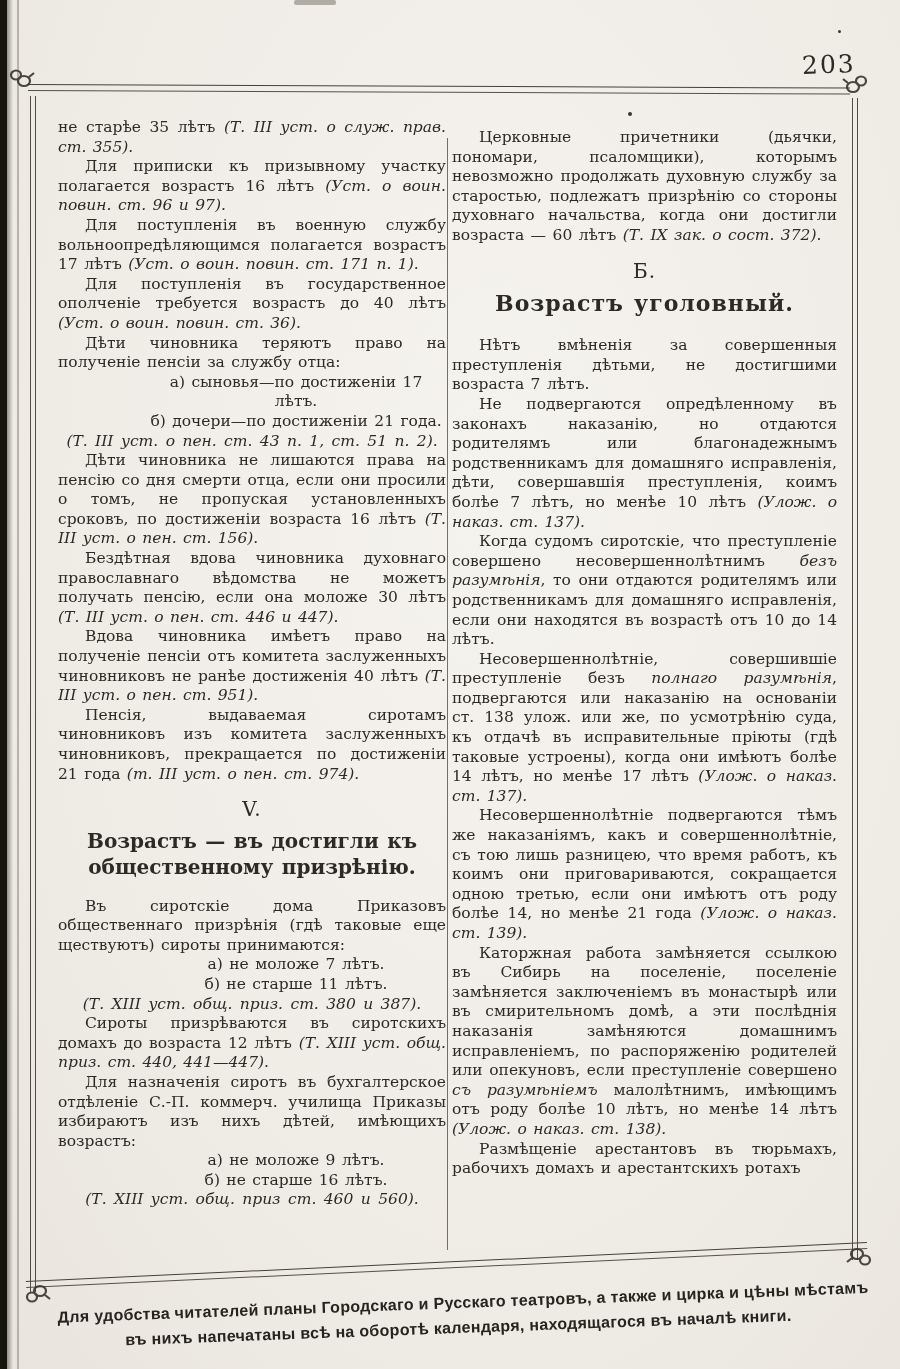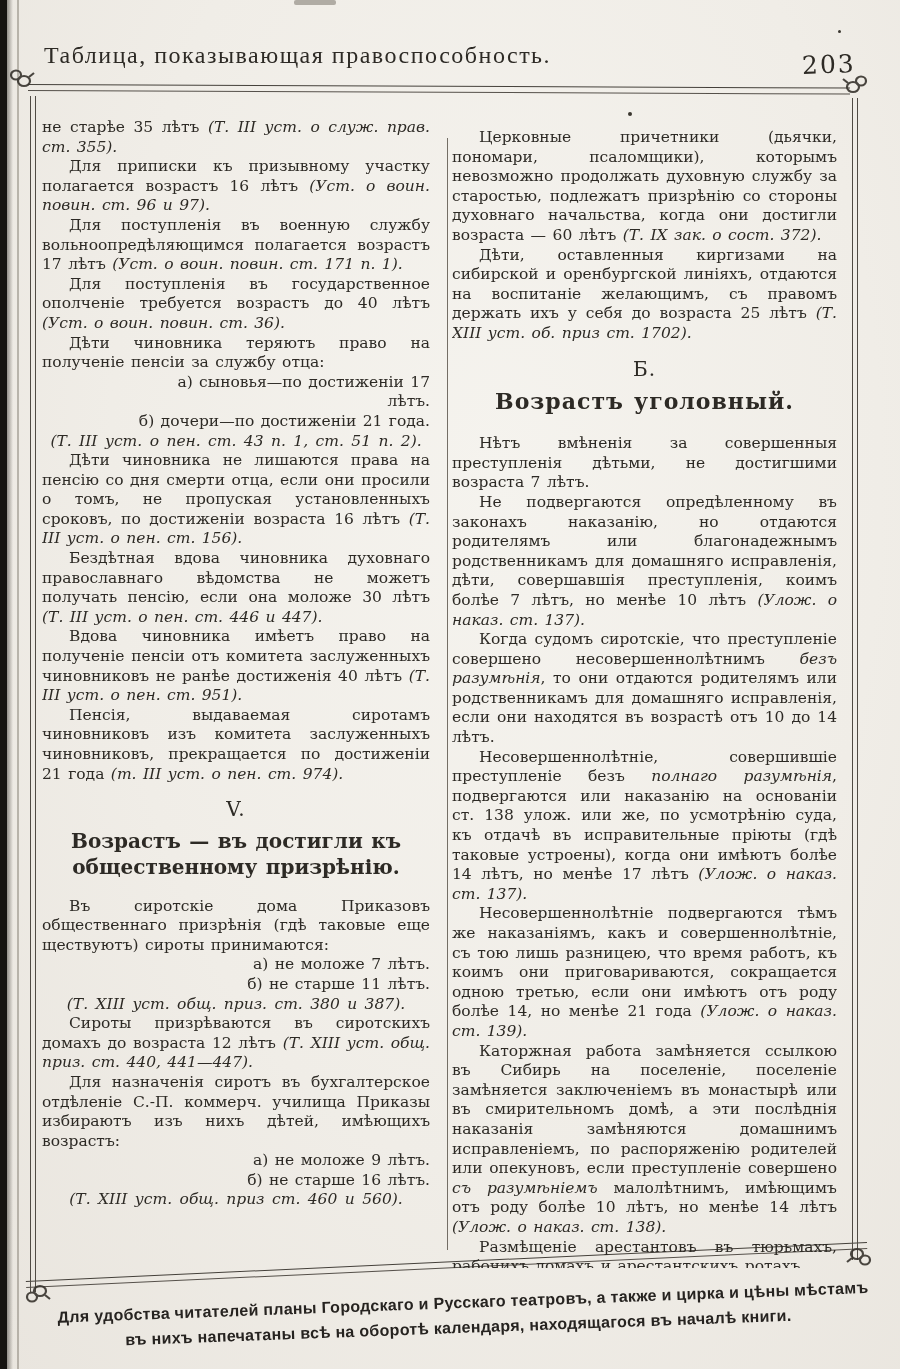--- a/index.html
+++ b/index.html
@@ -24,25 +24,25 @@
   .dbl-h{position:absolute; height:5px; border-top:1.6px solid #44403a; border-bottom:1.2px solid #55504a;}
   .rule-top{left:28px; top:84px; width:822px; transform:rotate(0.25deg); transform-origin:left center;}
   .rule-bottom{left:26px; top:1281px; width:842px; transform:rotate(-2.65deg); transform-origin:left center;}
   .dbl-v{position:absolute; width:4px; border-left:1.2px solid #504b44; border-right:1.2px solid #504b44;}
   .frame-left{left:30px; top:96px; height:1196px;}
   .frame-right{left:852px; top:98px; height:1162px;}
   .divider{position:absolute; left:447px; top:138px; width:1.4px; height:1112px; background:#5d574e; opacity:.85;}
   .ornament{position:absolute; width:27px; height:21px; opacity:.9;}
   
   .column{position:absolute; overflow:hidden; font-size:15.5px; line-height:19.6px; word-spacing:1.5px;}
-  .col-left{left:42px; top:118px; width:388px; height:1172px;}
+  .col-left{left:58px; top:118px; width:388px; height:1172px;}
   .col-right{left:452px; top:128px; width:385px; height:1140px;}
   .column p{margin:0; text-align:justify;}
   .column p.indent{text-indent:27px;}
-  .column p.list{text-align:right; padding-left:88px; text-indent:0;}
+  .column p.list{text-align:center; padding-left:88px; text-indent:0;}
   .column p.cite{text-align:center; font-style:italic; word-spacing:2.5px;}
   .it{font-style:italic;}
   .secnum{text-align:center; font-size:20px; margin:16px 0 8px 0; letter-spacing:1px;}
   .heading{text-align:center; font-weight:bold; font-size:20px; line-height:1.32; margin:2px 0 16px 0;}
   .heading.big{font-size:22px; letter-spacing:1px; margin:4px 0 18px 0;}
   
   .footer{position:absolute; left:58px; top:1294px; width:800px; transform:rotate(-2.1deg);
     transform-origin:center; font-family:"Liberation Sans", sans-serif; font-weight:bold;
     font-size:16px; color:#262320;}
   .footer div{text-align:center; margin-bottom:7px; letter-spacing:0.3px; white-space:nowrap;}
@@ -52,21 +52,20 @@
 
 <div class="page">
 
   <div class="scan-edge"></div>
   <div class="scan-edge-soft"></div>
   <div class="scan-line"></div>
   <div class="smudge" style="left:294px; top:0; width:42px; height:5px;"></div>
   <div class="speck" style="left:628px; top:112px;"></div>
   <div class="speck" style="left:838px; top:30px; width:3px; height:3px;"></div>
 
-  <div class="header-title">Таблица, показывающая правоспособность.</div>
   <div class="page-number">203</div>
 
   <div class="dbl-h rule-top"></div>
   <div class="dbl-h rule-bottom"></div>
   <div class="dbl-v frame-left"></div>
   <div class="dbl-v frame-right"></div>
   <div class="divider"></div>
 
   <svg class="ornament" style="left:8px; top:68px;" viewBox="0 0 27 21">
     <g fill="none" stroke="#38342e" stroke-width="2.2">
@@ -117,21 +116,20 @@
       <p class="list"><span>б) не старше 11 лѣтъ.</span></p>
       <p class="cite"><span class="it">(Т. XIII уст. общ. приз. ст. 380 и 387).</span></p>
       <p class="para indent"><span>Сироты призрѣваются въ сиротскихъ домахъ до возраста 12 лѣтъ </span><span class="it">(Т. XIII уст. общ. приз. ст. 440, 441—447).</span></p>
       <p class="para indent"><span>Для назначенія сиротъ въ бухгалтерское отдѣленіе С.-П. коммерч. училища Приказы избираютъ изъ нихъ дѣтей, имѣющихъ возрастъ:</span></p>
       <p class="list"><span>а) не моложе 9 лѣтъ.</span></p>
       <p class="list"><span>б) не старше 16 лѣтъ.</span></p>
       <p class="cite"><span class="it">(Т. XIII уст. общ. приз ст. 460 и 560).</span></p>
     </div>
   <div class="column col-right" id="right-column">
       <p class="para indent"><span>Церковные причетники (дьячки, пономари, псаломщики), которымъ невозможно продолжать духовную службу за старостью, подлежатъ призрѣнію со стороны духовнаго начальства, когда они достигли возраста — 60 лѣтъ </span><span class="it">(Т. IX зак. о сост. 372).</span></p>
-      <p class="para indent"><span>Дѣти, оставленныя киргизами на сибирской и оренбургской линіяхъ, отдаются на воспитаніе желающимъ, съ правомъ держать ихъ у себя до возраста 25 лѣтъ </span><span class="it">(Т. XIII уст. об. приз ст. 1702).</span></p>
       <div class="secnum">Б.</div>
       <div class="heading big">Возрастъ уголовный.</div>
       <p class="para indent"><span>Нѣтъ вмѣненія за совершенныя преступленія дѣтьми, не достигшими возраста 7 лѣтъ.</span></p>
       <p class="para indent"><span>Не подвергаются опредѣленному въ законахъ наказанію, но отдаются родителямъ или благонадежнымъ родственникамъ для домашняго исправленія, дѣти, совершавшія преступленія, коимъ болѣе 7 лѣтъ, но менѣе 10 лѣтъ </span><span class="it">(Улож. о наказ. ст. 137).</span></p>
       <p class="para indent"><span>Когда судомъ сиротскіе, что преступленіе совершено несовершеннолѣтнимъ </span><span class="it">безъ разумѣнія</span><span>, то они отдаются родителямъ или родственникамъ для домашняго исправленія, если они находятся въ возрастѣ отъ 10 до 14 лѣтъ.</span></p>
       <p class="para indent"><span>Несовершеннолѣтніе, совершившіе преступленіе безъ </span><span class="it">полнаго разумѣнія</span><span>, подвергаются или наказанію на основаніи ст. 138 улож. или же, по усмотрѣнію суда, къ отдачѣ въ исправительные пріюты (гдѣ таковые устроены), когда они имѣютъ болѣе 14 лѣтъ, но менѣе 17 лѣтъ </span><span class="it">(Улож. о наказ. ст. 137).</span></p>
       <p class="para indent"><span>Несовершеннолѣтніе подвергаются тѣмъ же наказаніямъ, какъ и совершеннолѣтніе, съ тою лишь разницею, что время работъ, къ коимъ они приговариваются, сокращается одною третью, если они имѣютъ отъ роду болѣе 14, но менѣе 21 года </span><span class="it">(Улож. о наказ. ст. 139).</span></p>
       <p class="para indent"><span>Каторжная работа замѣняется ссылкою въ Сибирь на поселеніе, поселеніе замѣняется заключеніемъ въ монастырѣ или въ смирительномъ домѣ, а эти послѣднія наказанія замѣняются домашнимъ исправленіемъ, по распоряженію родителей или опекуновъ, если преступленіе совершено </span><span class="it">съ разумѣніемъ</span><span> малолѣтнимъ, имѣющимъ отъ роду болѣе 10 лѣтъ, но менѣе 14 лѣтъ </span><span class="it">(Улож. о наказ. ст. 138).</span></p>
       <p class="para indent"><span>Размѣщеніе арестантовъ въ тюрьмахъ, рабочихъ домахъ и арестантскихъ ротахъ</span></p>
     </div>

